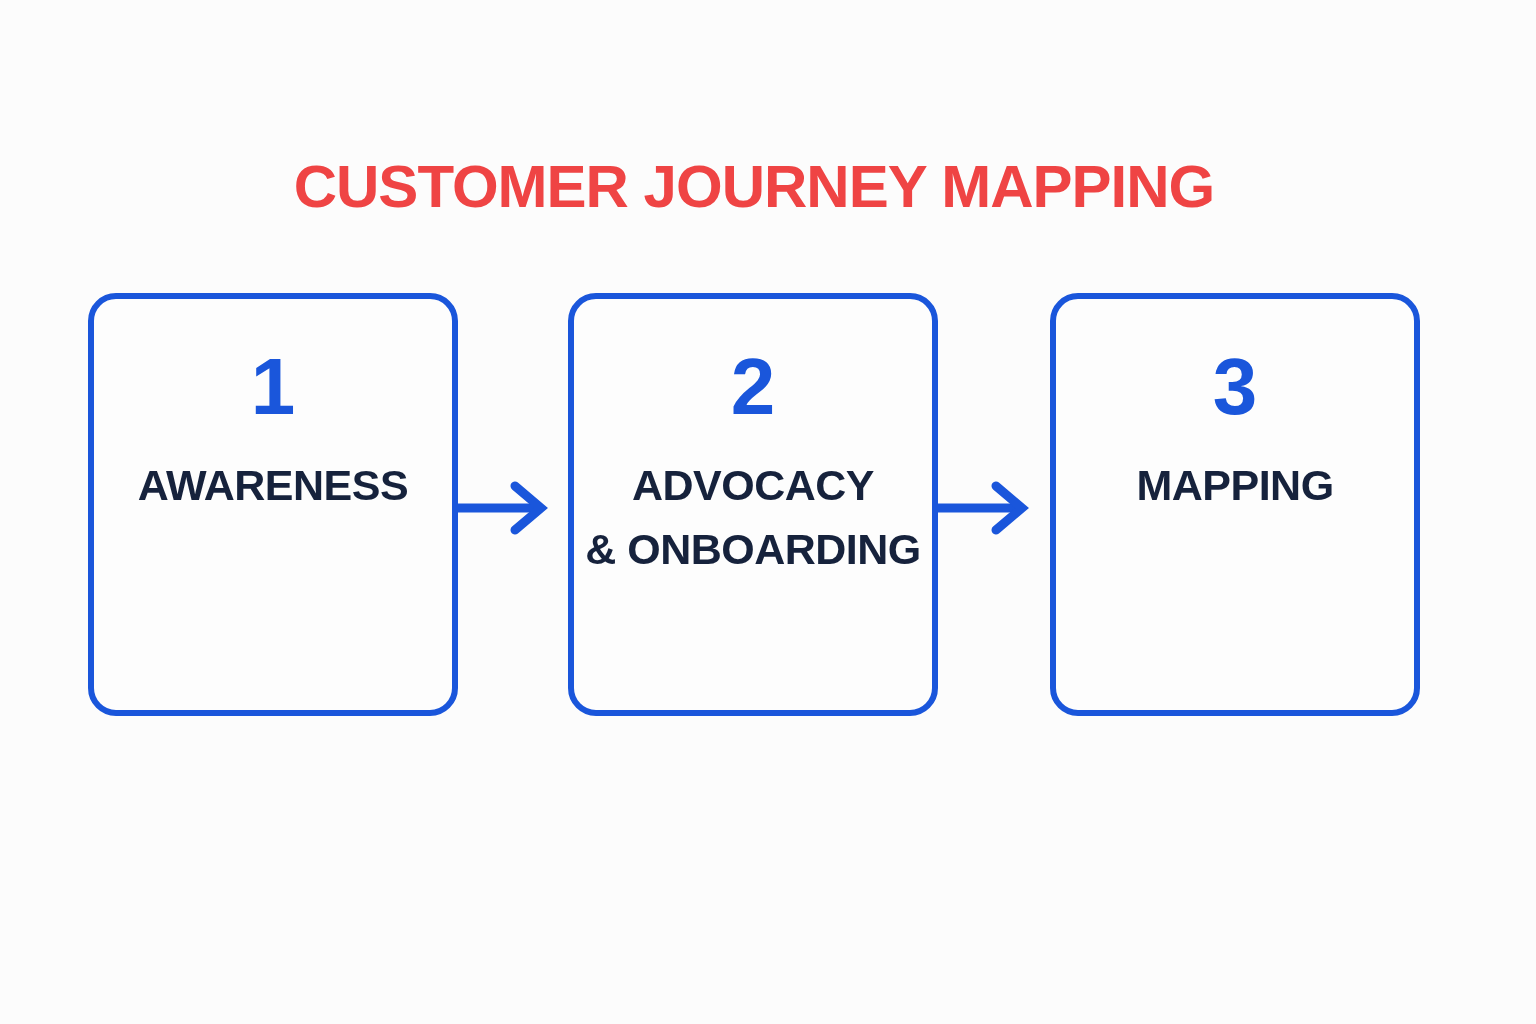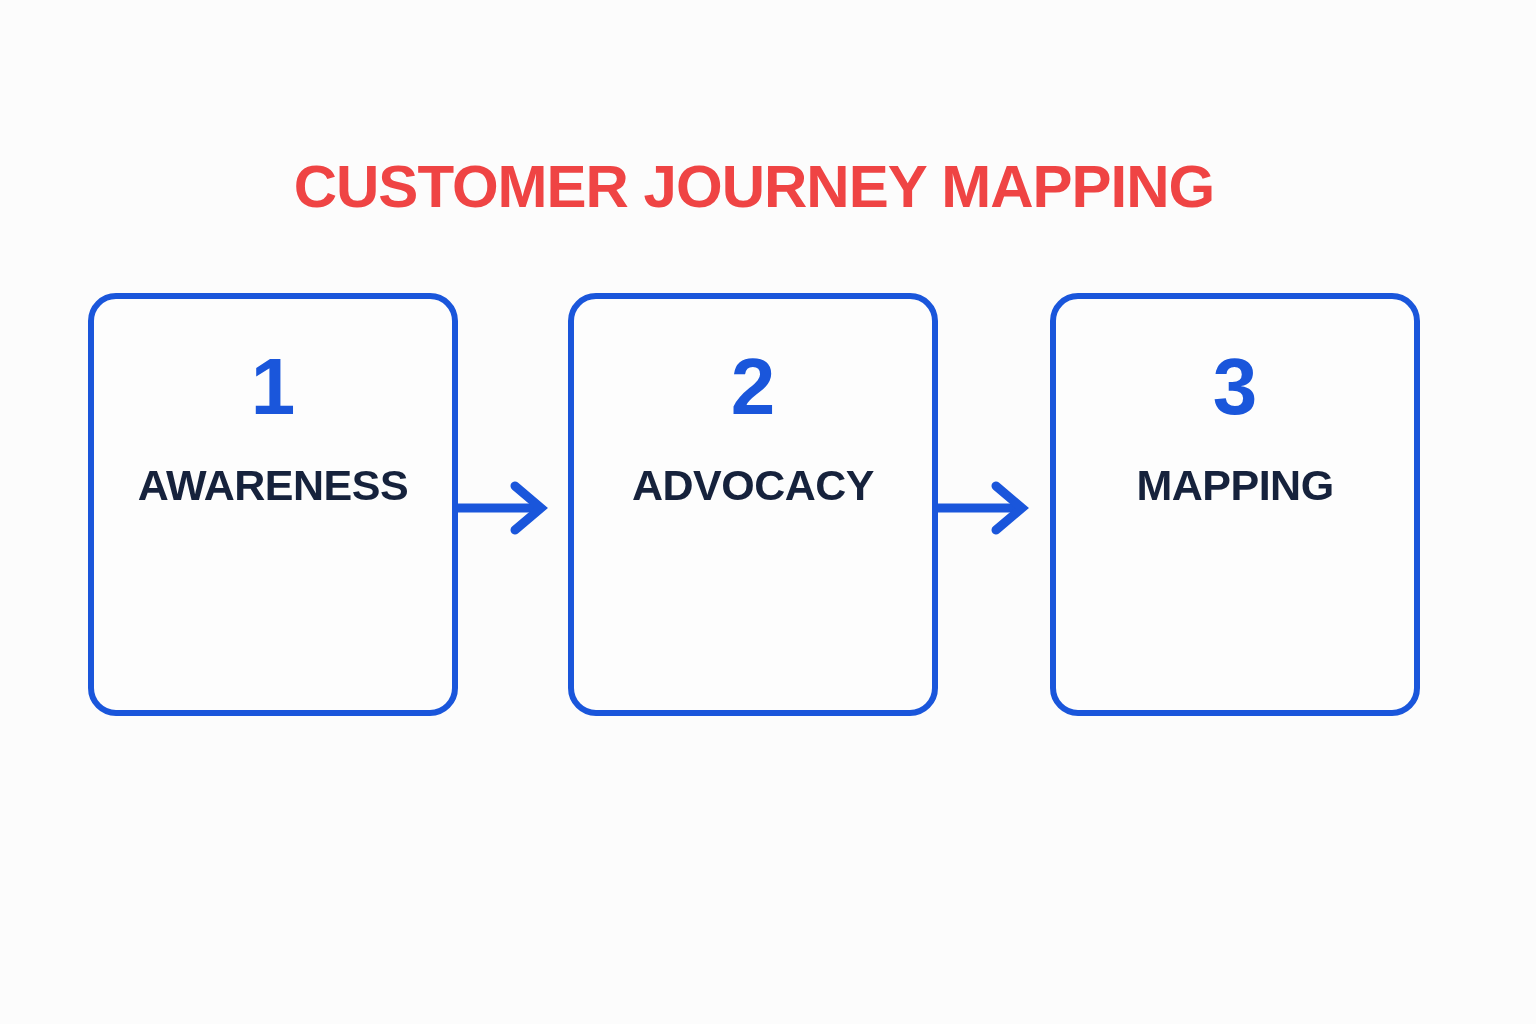--- a/index.html
+++ b/index.html
@@ -91,20 +91,21 @@
 
   <svg class="connector pos-1" viewBox="0 0 95 60">
     <line x1="0" y1="30" x2="84" y2="30" stroke-width="9" fill="none" stroke="#1a56db"></line>
     <polyline points="62,8 88,30 62,52" stroke-width="9" fill="none" stroke-linecap="round" stroke-linejoin="miter" stroke="#1a56db"></polyline>
   </svg>
 
   <div class="stage-box pos-2">
     <div class="stage-number">2</div>
     <div class="stage-label">
       <div>ADVOCACY</div>
+      <div>&amp; ONBOARDING</div>
     </div>
   </div>
 
   <svg class="connector pos-2" viewBox="0 0 95 60">
     <line x1="0" y1="30" x2="84" y2="30" stroke-width="9" fill="none" stroke="#1a56db"></line>
     <polyline points="62,8 88,30 62,52" stroke-width="9" fill="none" stroke-linecap="round" stroke-linejoin="miter" stroke="#1a56db"></polyline>
   </svg>
 
   <div class="stage-box pos-3">
     <div class="stage-number">3</div>

